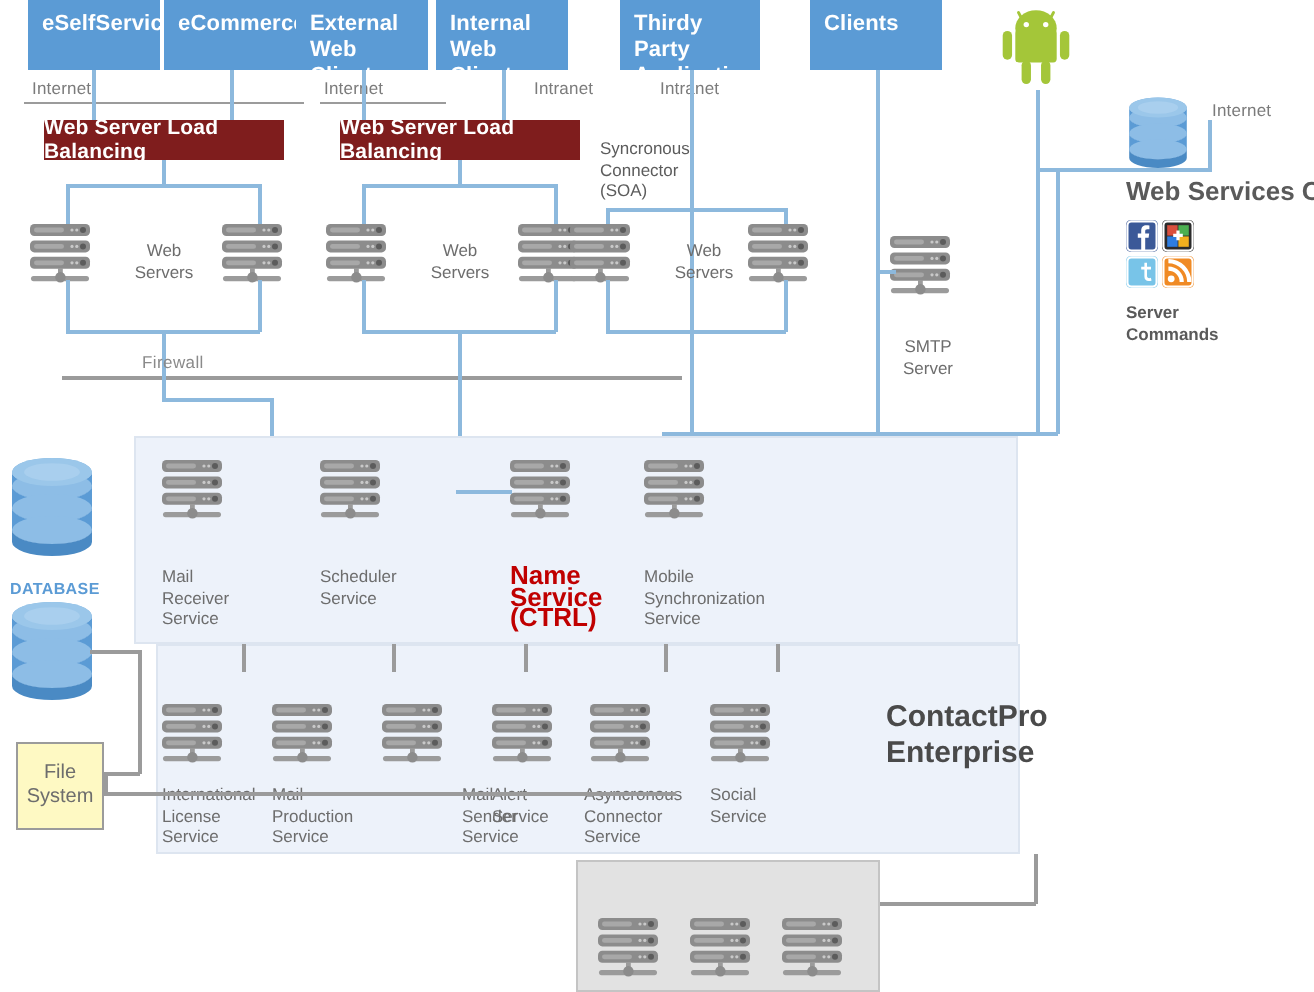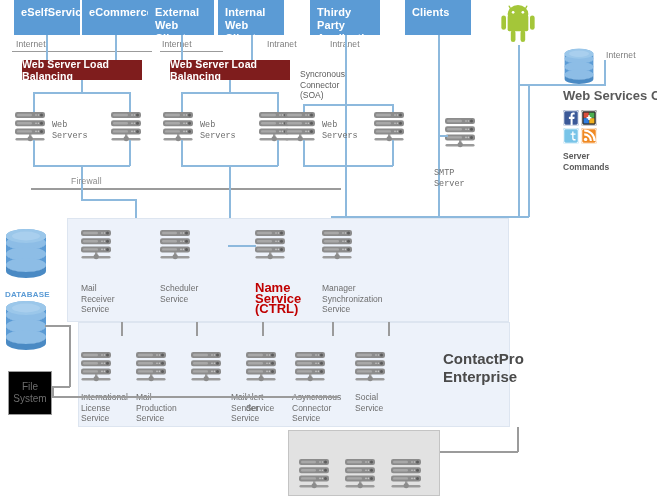--- a/index.html
+++ b/index.html
@@ -68,22 +68,22 @@
     font-size:8.5px;
     color:#6d6d6d;
     line-height:10.5px;
     text-align:left;
     white-space:nowrap;
   }
   .captioncenter{
     font-size:8.5px;
     color:#6d6d6d;
     line-height:10.5px;
+    text-align:center;
     white-space:nowrap;
-    font-family:Liberation Mono, monospace;
   }
   .redlabel{
     font-size:13px;
     color:#c00000;
     font-weight:bold;
     line-height:10.5px;
     white-space:nowrap;
   }
   .dblabel{
     font-size:8px;
@@ -120,21 +120,21 @@
     background:#edf2fa;
     border:1px solid #dde5f0;
     box-sizing:border-box;
   }
   .bpmbox{
     background:#e2e2e2;
     border:1px solid #c4c4c4;
     box-sizing:border-box;
   }
   .fsbox{
-    background:#000000;
+    background:#fef9c3;
     border:1.5px solid #9b9b9b;
     box-sizing:border-box;
     display:flex;
     align-items:center;
     justify-content:center;
     text-align:center;
     font-size:10px;
     color:#6d6d6d;
     line-height:12px;
   }
@@ -426,21 +426,21 @@
     <span>Name</span><br>
     <span>Service</span><br>
     <span>(CTRL)</span>
   </div>
   <div class="abs hline" style="left:228px;top:245px;width:28px;"></div>
 
   <svg class="abs server" style="left:322px;top:230px;">
       <use href="#sym-server" width="38" height="33"></use>
     </svg>
   <div class="abs captionlabel" style="left:322px;top:283px;">
-    <span>Manager</span><br>
+    <span>Mobile</span><br>
     <span>Synchronization</span><br>
     <span>Service</span>
   </div>
 
   <svg class="abs" style="left:4px;top:228px;" width="44" height="50">
       <use href="#sym-db" width="44" height="50"></use>
     </svg>
   <div class="abs dblabel" style="left:5px;top:290px;">DATABASE</div>
 
   <svg class="abs" style="left:4px;top:300px;" width="44" height="50">

